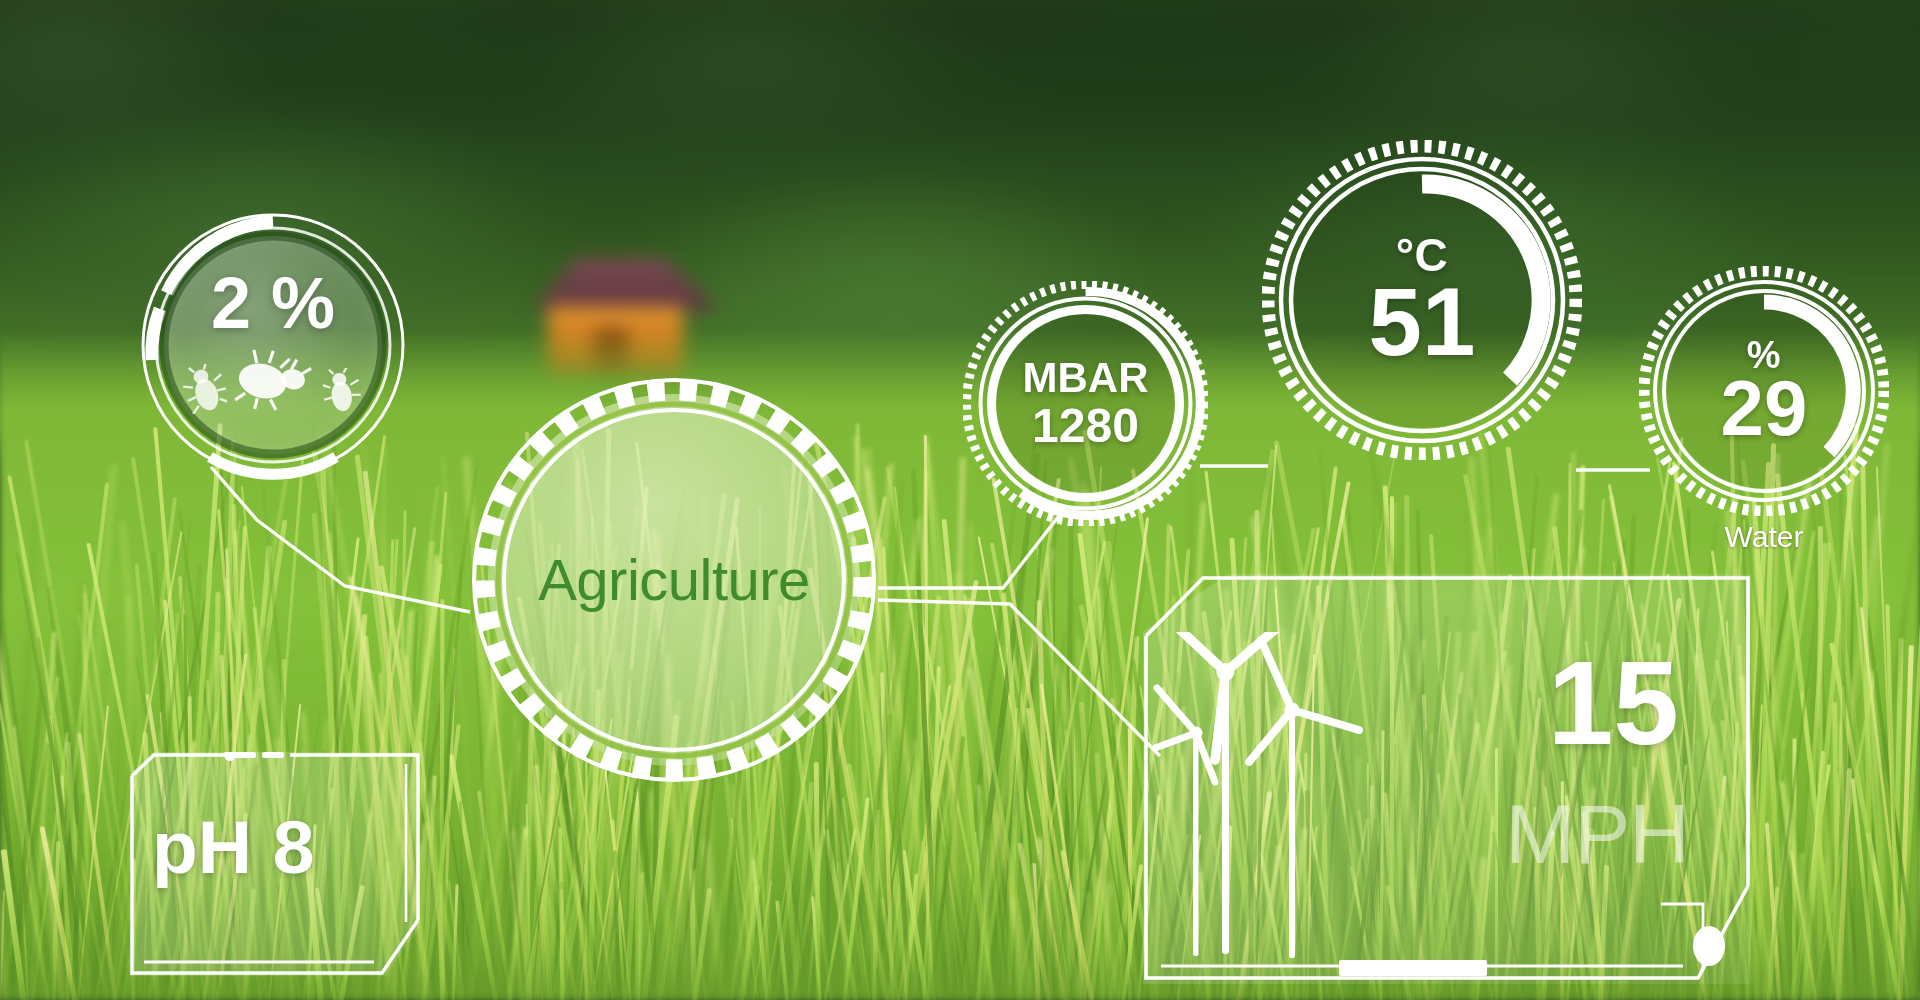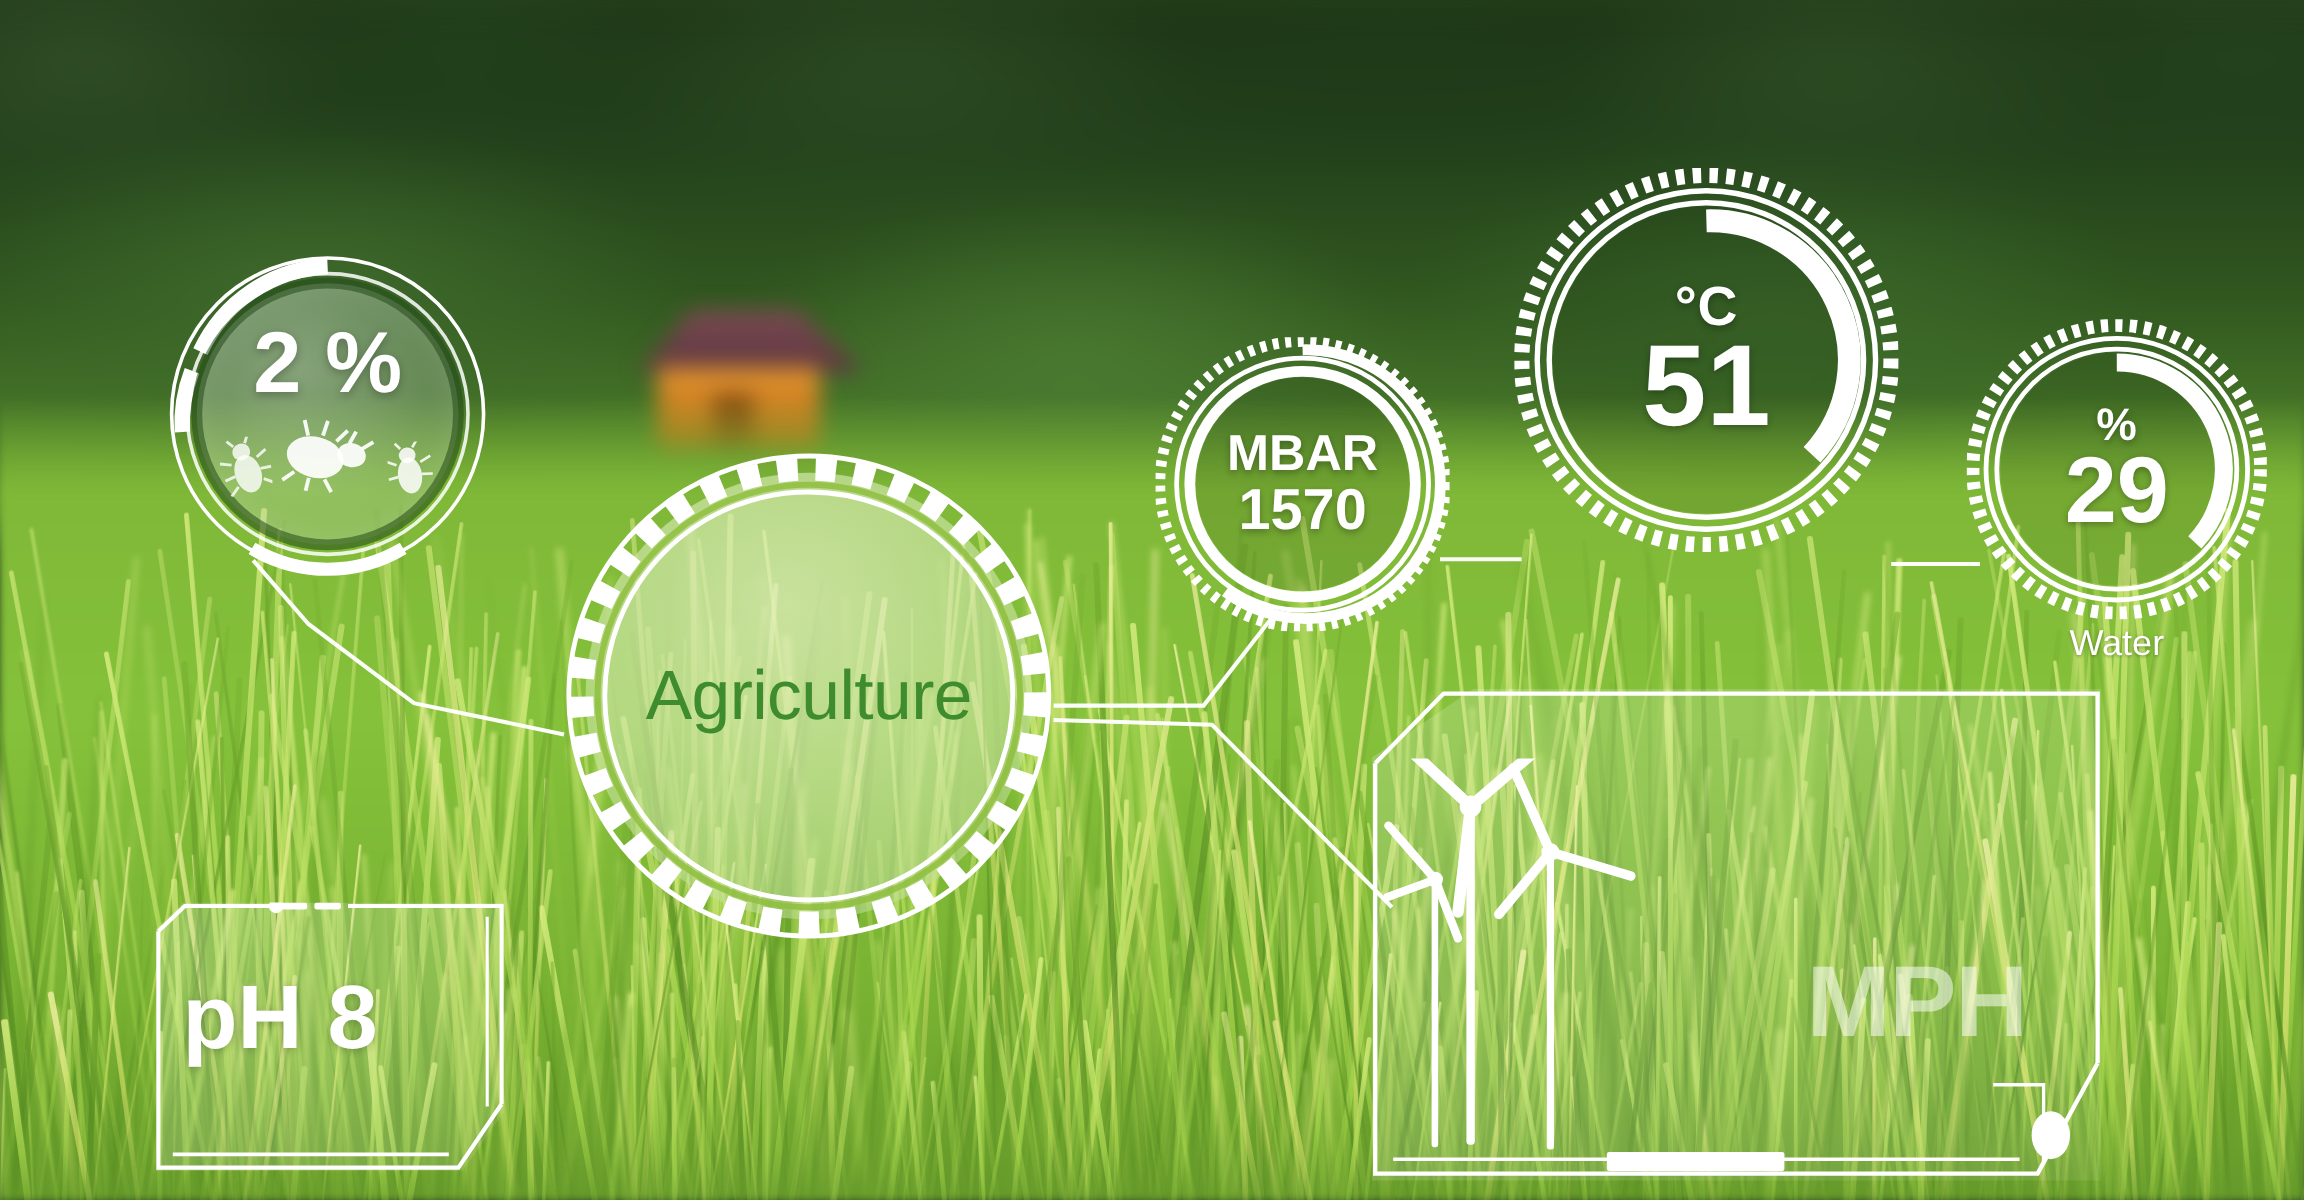--- a/index.html
+++ b/index.html
@@ -162,21 +162,21 @@
     clip-path: polygon(0 14%, 14% 0, 100% 0, 100% 74%, 100% 100%, 0 100%);
     background: linear-gradient(135deg, rgba(255,255,255,0.18) 0%, rgba(255,255,255,0.08) 100%);
   }
   #wind-panel .wind-num {
     position: absolute; right: 72px; top: 70px;
     color: #ffffff; font-size: 118px; font-weight: 700; line-height: 1;
     text-shadow: 0 3px 10px rgba(0,0,0,0.22);
   }
   #wind-panel .wind-unit {
     position: absolute; right: 62px; top: 218px;
-    color: rgba(255,255,255,0.52); font-size: 84px; font-weight: 700;
+    color: rgba(255,255,255,0.52); font-size: 84px; font-weight: 400;
     line-height: 1; letter-spacing: -1px; margin-left: 10px;
   }
   .turbines { position: absolute; left: 10px; top: 58px; width: 340px; height: 330px; }
 </style>
 </head>
 <body>
 
 <div id="bg">
   <div class="bg-forest"></div>
   <div class="bg-house">
@@ -1158,21 +1158,21 @@
   <div class="gauge" id="mbar-gauge">
     <svg viewBox="0 0 245 245" style="position:absolute;inset:0;width:100%;height:100%">
       <circle cx="122.5" cy="122.5" r="119" fill="none" stroke="#ffffff" stroke-width="9" stroke-dasharray="5 5.5"></circle>
       <circle cx="122.5" cy="122.5" r="105" fill="none" stroke="#ffffff" stroke-width="4"></circle>
       <path d="M 122.5 10.5 A 112 112 0 1 1 58 212" fill="none" stroke="#ffffff" stroke-width="9"></path>
       <circle cx="122.5" cy="122.5" r="94" fill="none" stroke="#ffffff" stroke-width="9"></circle>
       <circle cx="122.5" cy="122.5" r="89" fill="rgba(0,0,0,0.10)"></circle>
     </svg>
     <div class="val-stack">
       <span class="unit-sm">MBAR</span>
-      <span class="num-lg">1570</span>
+      <span class="num-lg">1280</span>
     </div>
   </div>
 
   <div class="gauge" id="temp-gauge">
     <svg viewBox="0 0 320 320" style="position:absolute;inset:0;width:100%;height:100%">
       <circle cx="160" cy="160" r="154" fill="none" stroke="#ffffff" stroke-width="13" stroke-dasharray="7 7"></circle>
       <circle cx="160" cy="160" r="141" fill="none" stroke="#ffffff" stroke-width="4.5"></circle>
       <circle cx="160" cy="160" r="131" fill="none" stroke="#ffffff" stroke-width="4.5"></circle>
       <circle cx="160" cy="160" r="128" fill="rgba(0,0,0,0.10)"></circle>
 
@@ -1276,16 +1276,17 @@
         <g>
           <rect x="136" y="76" width="6" height="250" rx="2.5" stroke="none"></rect>
           <circle cx="139" cy="78" r="7.5" stroke="none"></circle>
           <path d="M139 78 L 108 8" stroke-width="8" stroke-linecap="round" fill="none"></path>
           <path d="M139 78 L 206 98" stroke-width="8" stroke-linecap="round" fill="none"></path>
           <path d="M139 78 L 96 130" stroke-width="8" stroke-linecap="round" fill="none"></path>
         </g>
       </g>
     </svg>
 
+    <div class="wind-num">15</div>
     <div class="wind-unit">MPH</div>
   </div>
 
 </div>
 
 </body></html>

